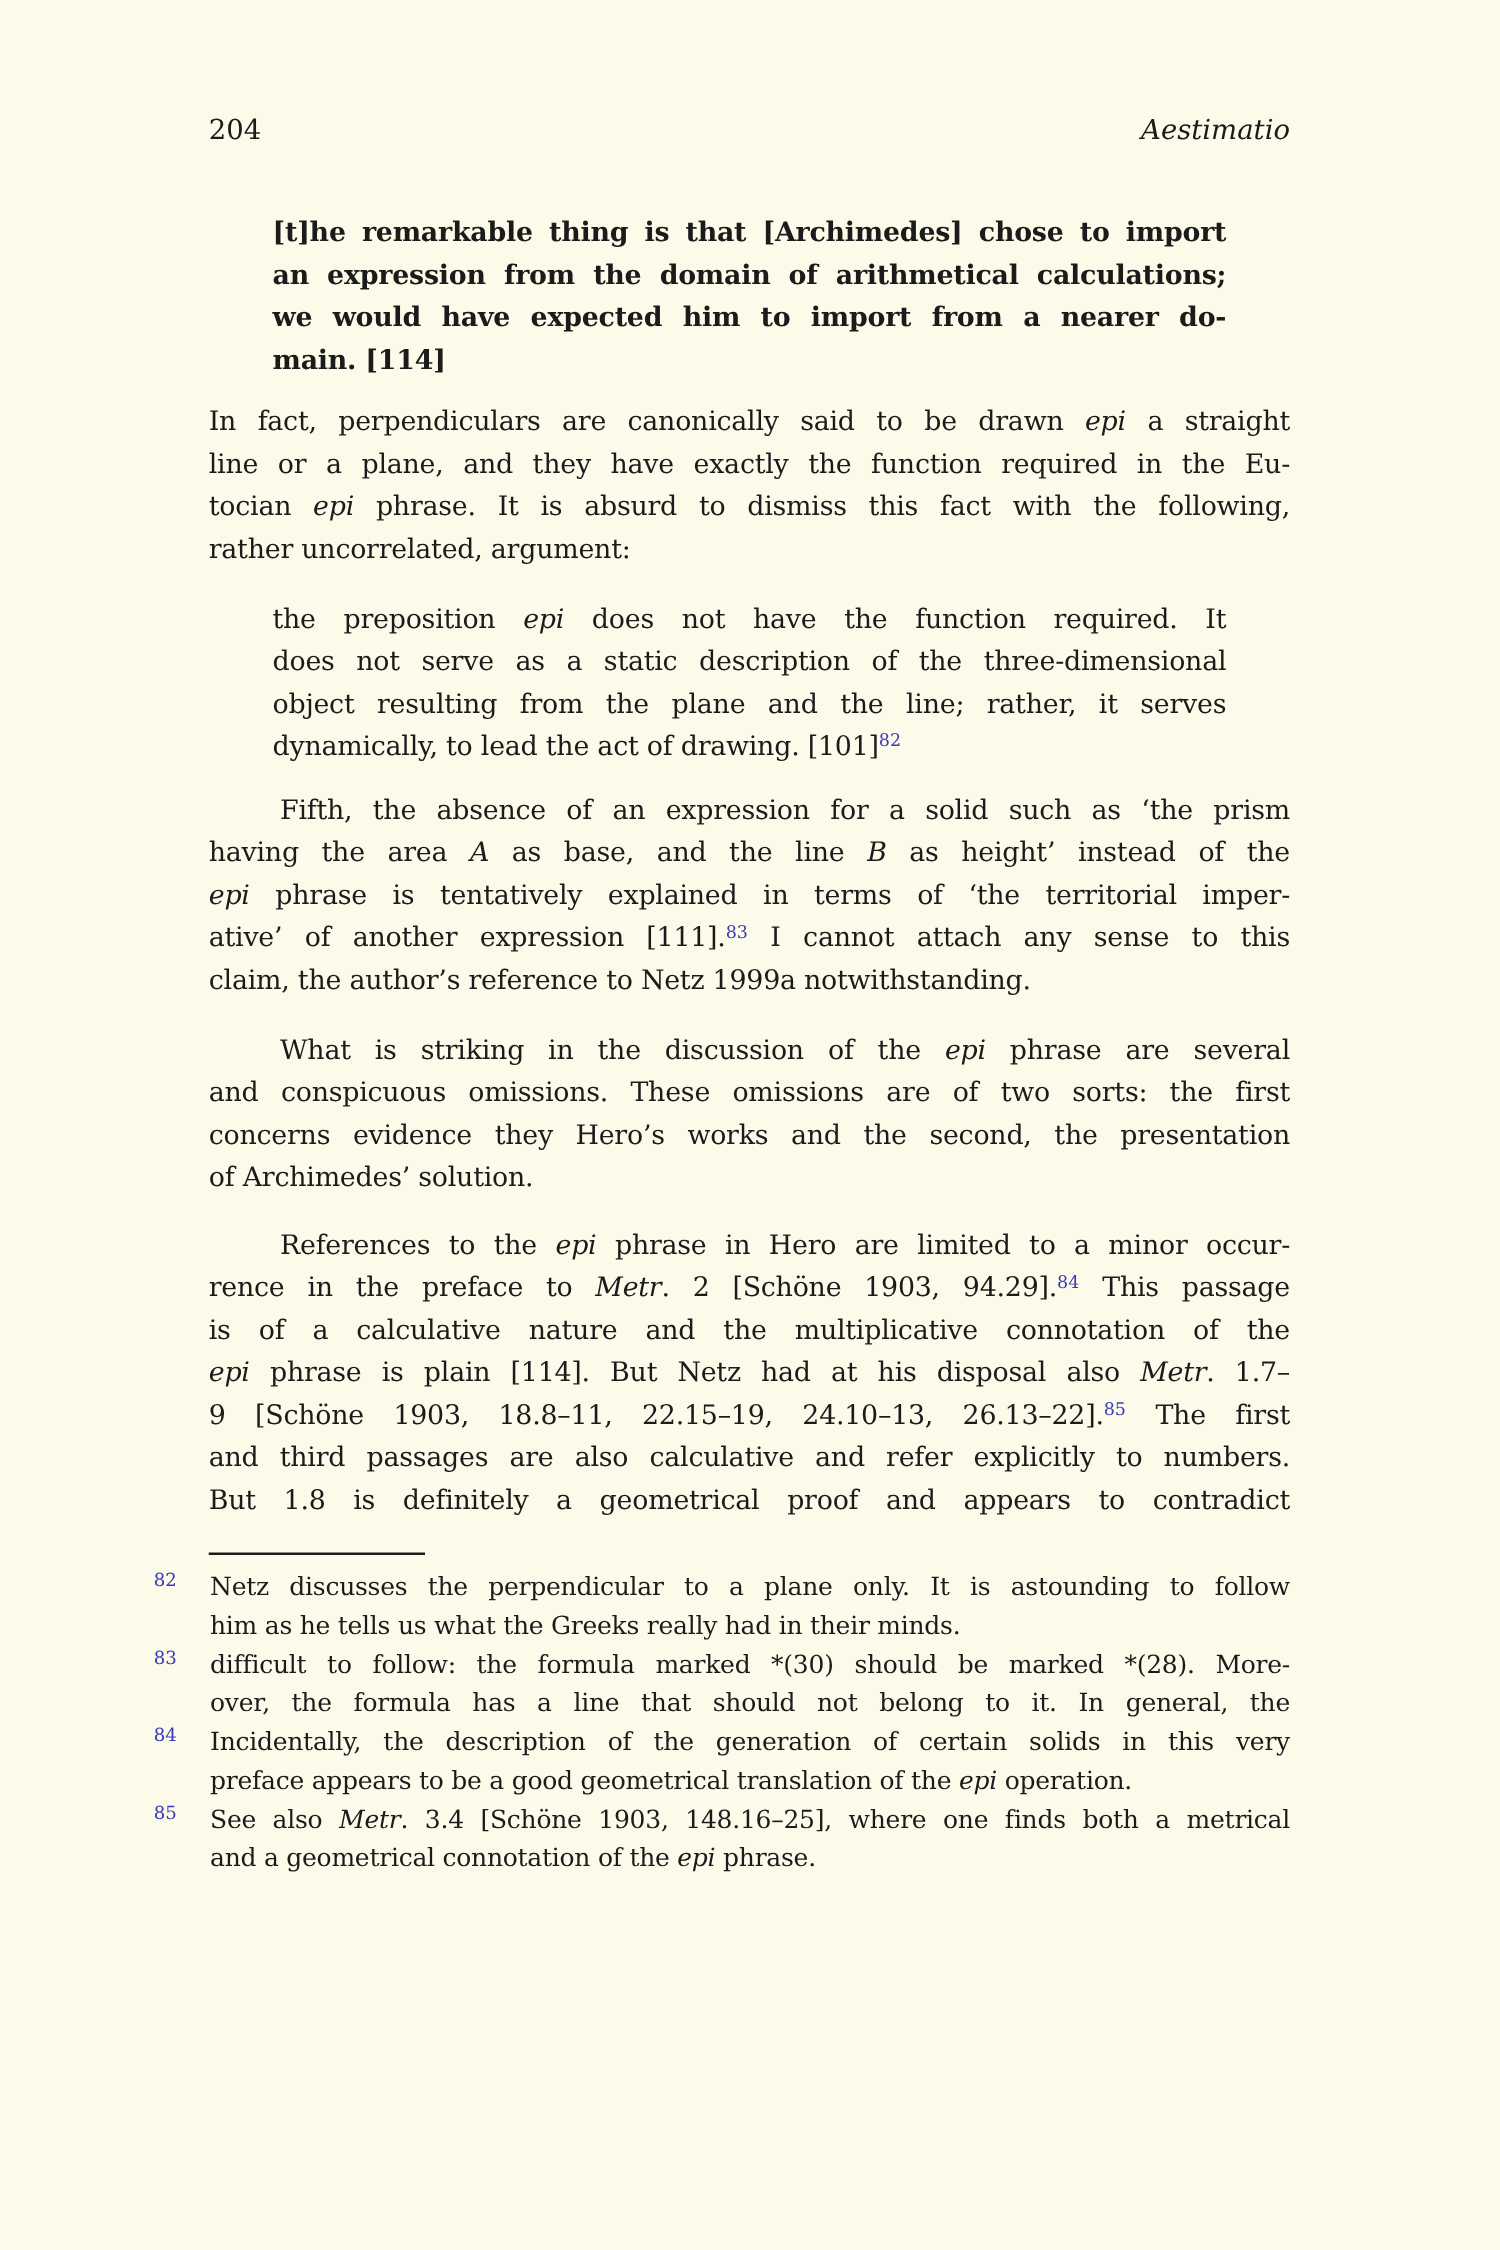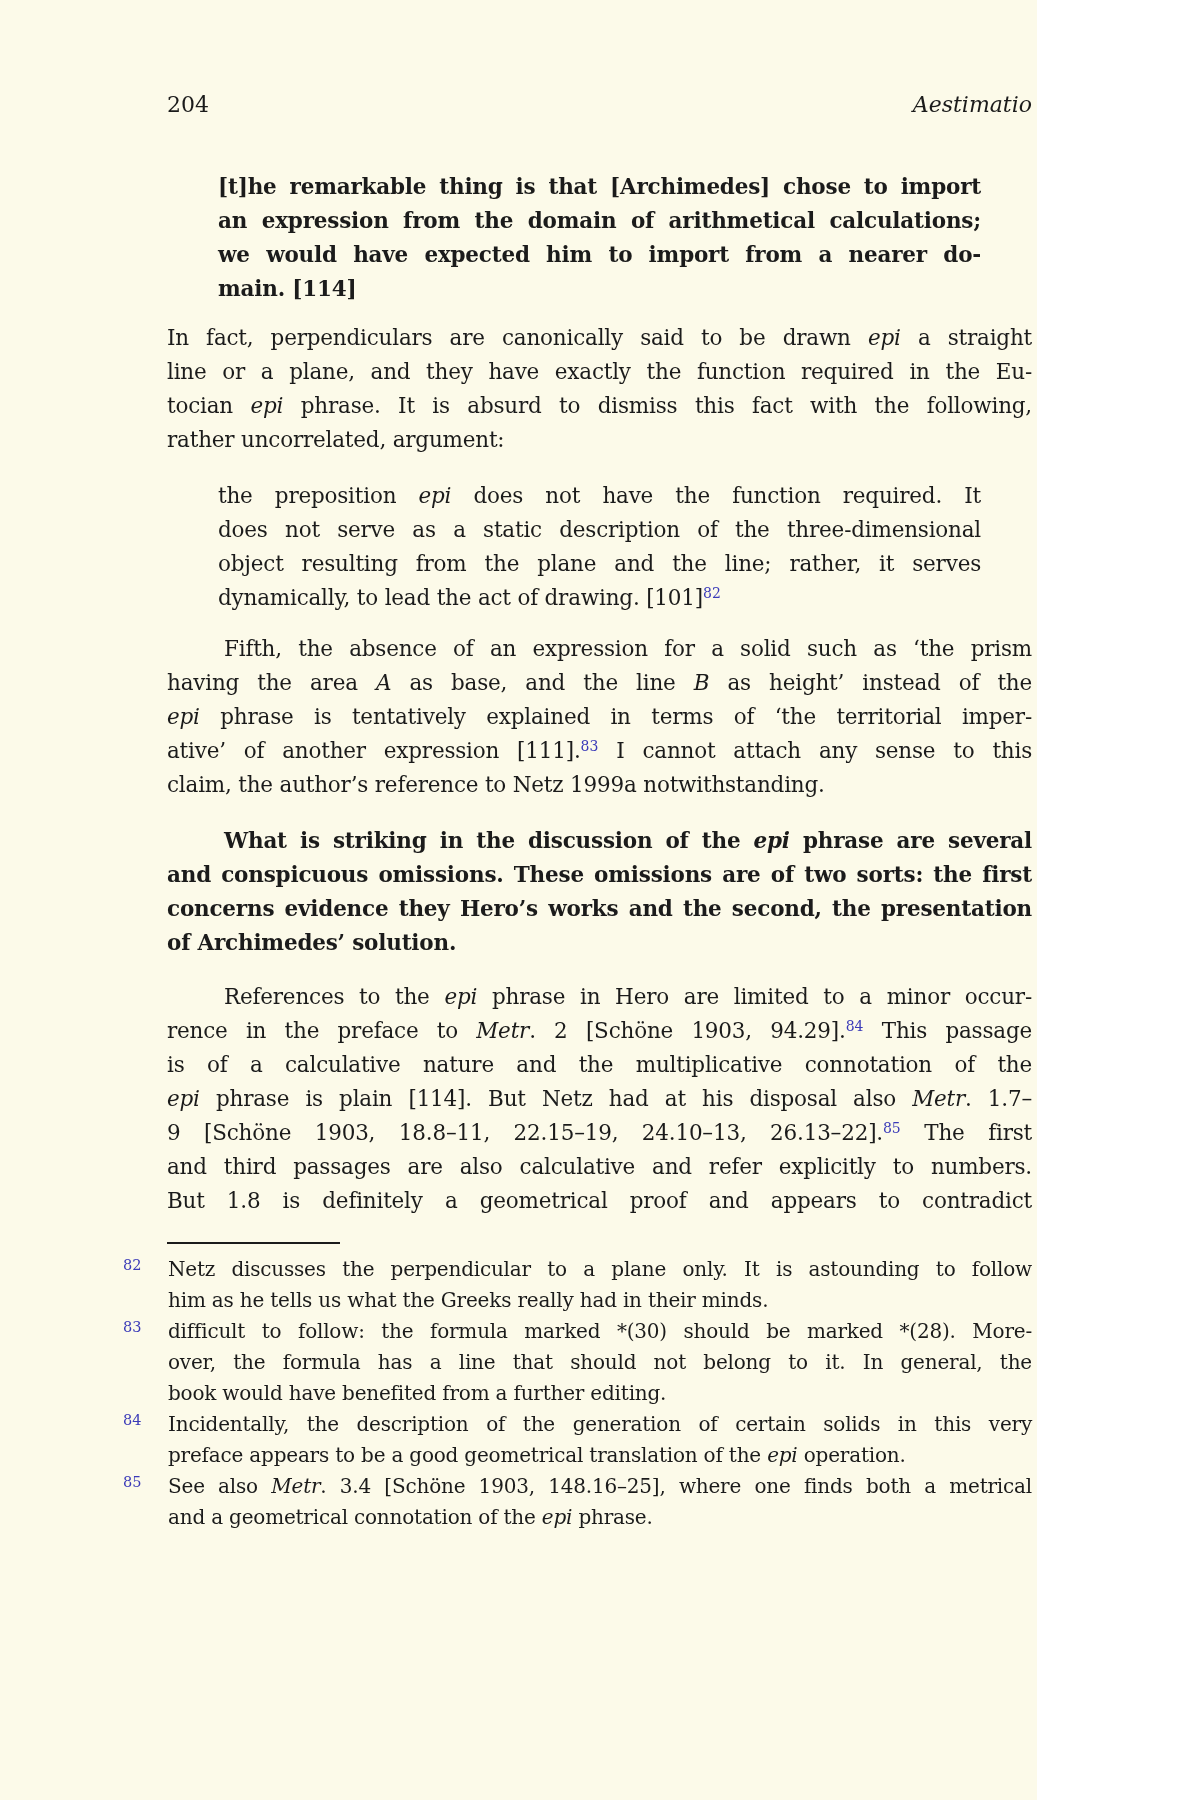--- a/index.html
+++ b/index.html
@@ -1,17 +1,17 @@
 <!DOCTYPE html>
 <html style="--link: #3a3ab8;"><head>
 <meta charset="utf-8">
 <style>
   html,body{margin:0;padding:0;}
   body{font-family:"DejaVu Serif", serif;}
-  .page{position:relative;width:1037px;height:1800px;overflow:hidden;
+  .page{position:relative;width:1200px;height:1800px;overflow:hidden;
         background:#fcfae9;color:#1b1b1b;}
   .hdr{position:absolute;top:90px;left:167px;width:865px;display:flex;
        justify-content:space-between;font-size:22px;line-height:30px;}
   .hdr .journal{font-style:italic;margin-left:24px;}
   .block{position:absolute;letter-spacing:-0.2px;}
   .block.para{left:167px;width:865px;font-size:21.5px;line-height:34px;}
   .block.quote{left:218px;width:763px;font-size:21.5px;line-height:34px;}
   .line{width:100%;text-align:left;}
   .line.j{text-align:justify;text-align-last:justify;}
   .line.ind{text-indent:57px;}
@@ -55,21 +55,21 @@
         <div class="line j"><span>object resulting from the plane and the line; rather, it serves</span></div>
         <div class="line"><span>dynamically, to lead the act of drawing. [101]</span><sup class="ref">82</sup></div>
       </div>
       <div class="block para" style="top: 632px;">
         <div class="line j ind"><span>Fifth, the absence of an expression for a solid such as ‘the prism</span></div>
         <div class="line j"><span>having the area </span><i>A</i><span> as base, and the line </span><i>B</i><span> as height’ instead of the</span></div>
         <div class="line j"><i>epi</i><span> phrase is tentatively explained in terms of ‘the territorial imper-</span></div>
         <div class="line j"><span>ative’ of another expression [111].</span><sup class="ref">83</sup><span> I cannot attach any sense to this</span></div>
         <div class="line"><span>claim, the author’s reference to Netz 1999a notwithstanding.</span></div>
       </div>
-      <div class="block para" style="top: 824px; font-weight: bold;">
+      <div class="block para" style="top: 824px;">
         <div class="line j ind"><span>What is striking in the discussion of the </span><i>epi</i><span> phrase are several</span></div>
         <div class="line j"><span>and conspicuous omissions.  These omissions are of two sorts:  the first</span></div>
         <div class="line j"><span>concerns evidence they Hero’s works and the second, the presentation</span></div>
         <div class="line"><span>of Archimedes’ solution.</span></div>
       </div>
       <div class="block para" style="top: 980px;">
         <div class="line j ind"><span>References to the </span><i>epi</i><span> phrase in Hero are limited to a minor occur-</span></div>
         <div class="line j"><span>rence in the preface to </span><i>Metr</i><span>. 2 [Schöne 1903, 94.29].</span><sup class="ref">84</sup><span> This passage</span></div>
         <div class="line j"><span>is of a calculative nature and the multiplicative connotation of the</span></div>
         <div class="line j"><i>epi</i><span> phrase is plain [114].  But Netz had at his disposal also </span><i>Metr</i><span>. 1.7–</span></div>
@@ -79,19 +79,18 @@
       </div>
     </div>
 
   <div class="fnrule"></div>
   <div class="footnotes" id="footnotes">
       <div class="fnline j"><span class="fnmark">82</span><span>Netz discusses the perpendicular to a plane only.  It is astounding to follow</span></div>
       <div class="fnline"><span>him as he tells us what the Greeks really had in their minds.</span></div>
       <div class="fnline j"><span class="fnmark">83</span></div>
       <div class="fnline j"><span>difficult to follow:  the formula marked *(30) should be marked *(28).  More-</span></div>
       <div class="fnline j"><span>over, the formula has a line that should not belong to it.  In general, the</span></div>
-      <div class="fnline"><span>book would have benefited from a further editing.</span></div>
       <div class="fnline j"><span class="fnmark">84</span><span>Incidentally, the description of the generation of certain solids in this very</span></div>
       <div class="fnline"><span>preface appears to be a good geometrical translation of the </span><i>epi</i><span> operation.</span></div>
       <div class="fnline j"><span class="fnmark">85</span><span>See also </span><i>Metr</i><span>. 3.4 [Schöne 1903, 148.16–25], where one finds both a metrical</span></div>
       <div class="fnline"><span>and a geometrical connotation of the </span><i>epi</i><span> phrase.</span></div>
     </div>
 </div>
 
 </body></html>

